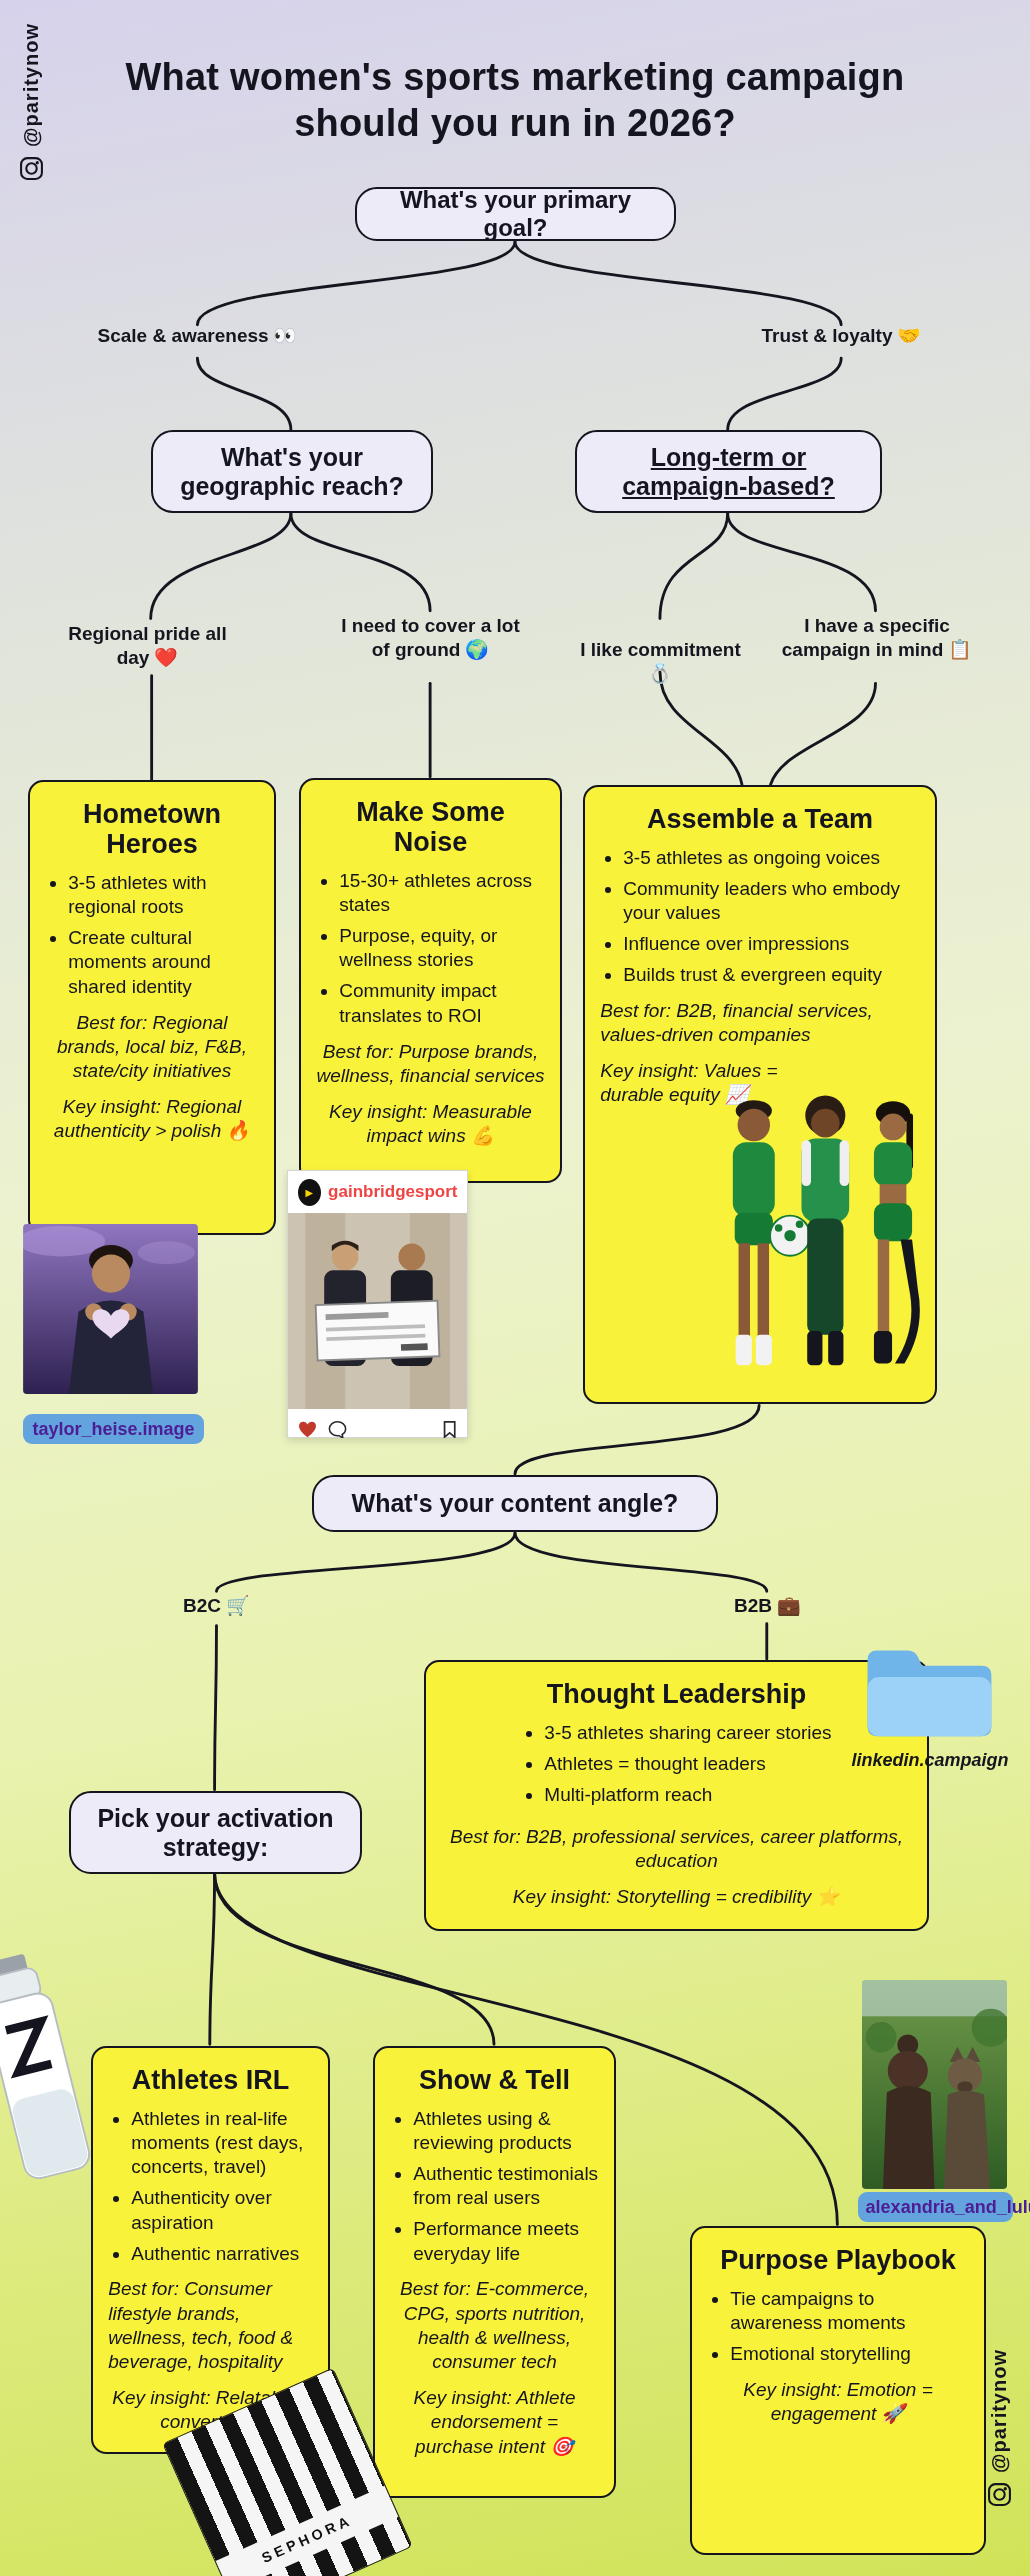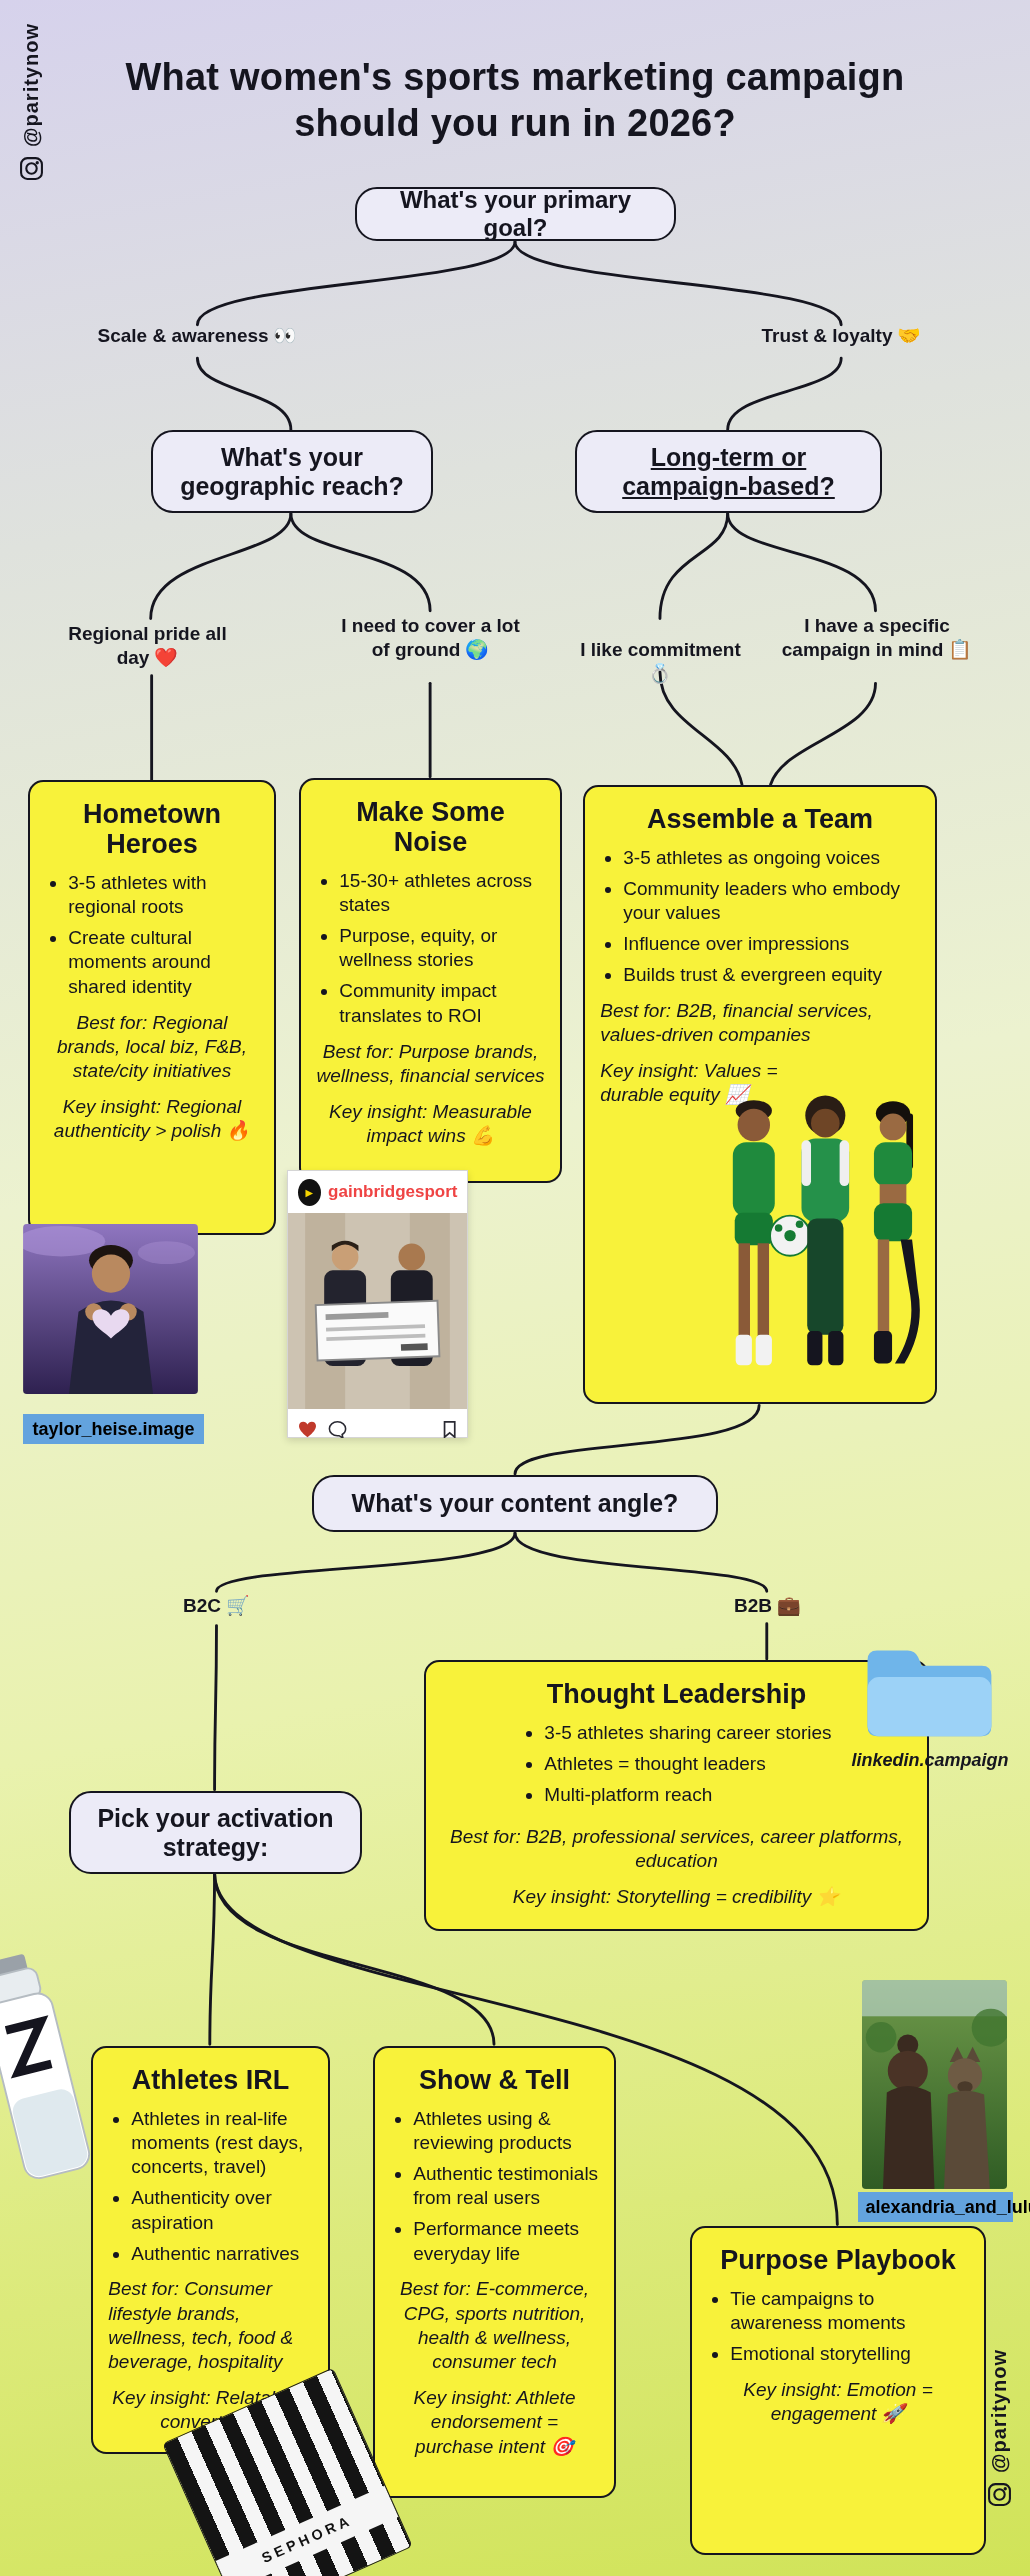--- a/index.html
+++ b/index.html
@@ -35,22 +35,22 @@
   }
   .card h3 { font-size:27px; font-weight:800; text-align:center; line-height:1.12; margin-bottom:11.4px; }
   .card ul { margin:0 0 11.4px 0; padding-left:23px; }
   .card li { font-size:19px; line-height:1.28; margin-bottom:6.7px; }
   .card .best, .card .insight { font-style:italic; font-size:19px; line-height:1.28; text-align:center; margin-top:11.4px; }
   .card.left-it .best, .card.left-it .insight { text-align:left; }
   .card.ta-center ul { display:table; margin:0 auto 9.5px auto; text-align:left; }
   .insight-narrow { width:58%; }
 
   .chip {
-    position:absolute; z-index:6; background:#63a3de; color:#000000; font-size:18px; font-weight:600;
-    text-align:center; padding:3.8px 7.6px; border-radius:0; line-height:1.25;
+    position:absolute; z-index:6; background:#63a3de; color:#4c1d95; font-size:18px; font-weight:600;
+    text-align:center; padding:3.8px 7.6px; border-radius:9px; line-height:1.25;
   }
 
   .imgbox { position:absolute; z-index:5; overflow:hidden; }
 
   
   .ig-post { position:absolute; z-index:5; background:#fff; border:1px solid #d5d5d5; box-shadow:0 2.9px 7.6px rgba(0,0,0,.15); display:flex; flex-direction:column; }
   .ig-header { display:flex; align-items:center; gap:7.6px; padding:7.6px 9.5px; }
   .ig-avatar { width:27px; height:27px; border-radius:50%; background:#111; color:#f5d400; font-size:13.4px; font-weight:800; display:flex; align-items:center; justify-content:center; }
   .ig-user { font-size:17px; font-weight:700; color:#ef4444; }
   .ig-photo { flex:1; position:relative; }

